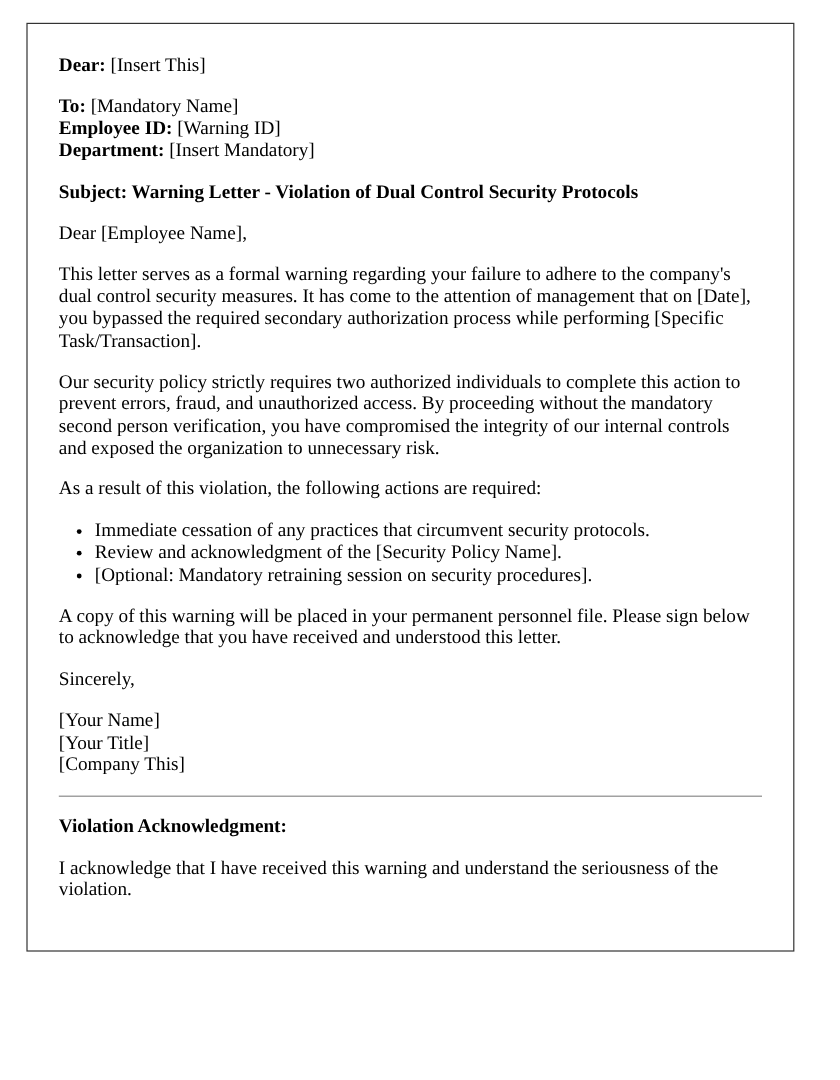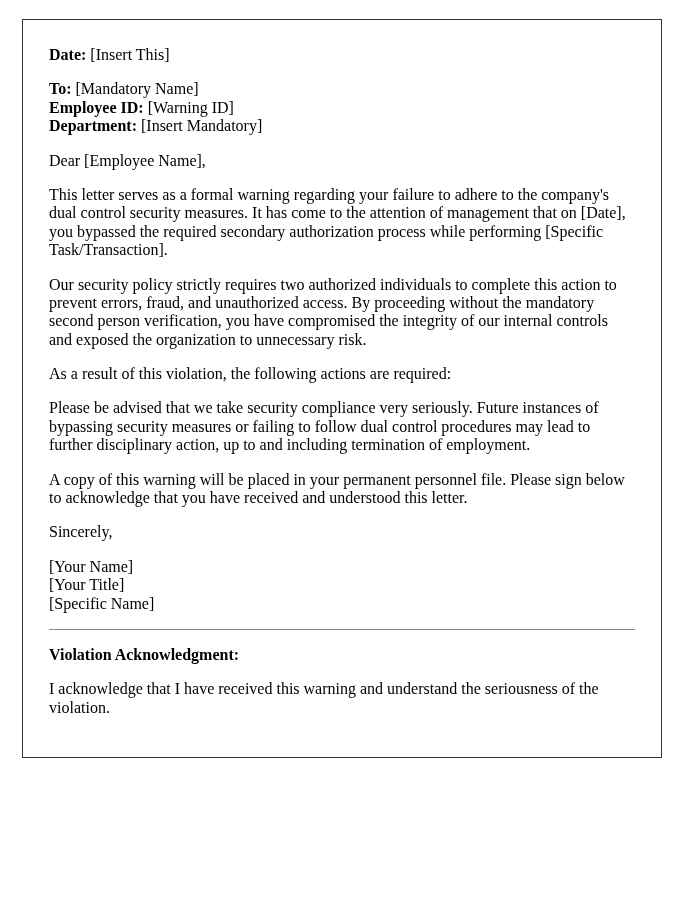--- a/index.html
+++ b/index.html
@@ -41,45 +41,50 @@
     border-top: 1px solid #8a8a8a;
     margin: 8px 0;
   }
 </style>
 </head>
 <body>
 
 <div class="clip-viewport">
   <div class="page">
 
-    <p><span class="bold">Date:</span> <span>[Insert This]</span></p>
+    <p><span class="bold">Dear:</span> <span>[Insert This]</span></p>
 
     <p><span class="bold">To:</span> <span>[Mandatory Name]</span><br>
     <span class="bold">Employee ID:</span> <span>[Warning ID]</span><br>
     <span class="bold">Department:</span> <span>[Insert Mandatory]</span></p>
 
+    <p class="bold">Subject: Warning Letter - Violation of Dual Control Security Protocols</p>
 
     <p>Dear [Employee Name],</p>
 
     <p>This letter serves as a formal warning regarding your failure to adhere to the company's dual control security measures. It has come to the attention of management that on [Date], you bypassed the required secondary authorization process while performing [Specific Task/Transaction].</p>
 
     <p>Our security policy strictly requires two authorized individuals to complete this action to prevent errors, fraud, and unauthorized access. By proceeding without the mandatory second person verification, you have compromised the integrity of our internal controls and exposed the organization to unnecessary risk.</p>
 
     <p>As a result of this violation, the following actions are required:</p>
 
+    <ul class="actions">
+      <li>Immediate cessation of any practices that circumvent security protocols.</li>
+      <li>Review and acknowledgment of the [Security Policy Name].</li>
+      <li>[Optional: Mandatory retraining session on security procedures].</li>
+    </ul>
 
-    <p>Please be advised that we take security compliance very seriously. Future instances of bypassing security measures or failing to follow dual control procedures may lead to further disciplinary action, up to and including termination of employment.</p>
 
     <p>A copy of this warning will be placed in your permanent personnel file. Please sign below to acknowledge that you have received and understood this letter.</p>
 
     <p>Sincerely,</p>
 
     <p><span>[Your Name]</span><br>
     <span>[Your Title]</span><br>
-    <span>[Specific Name]</span></p>
+    <span>[Company This]</span></p>
 
     <hr class="separator">
 
     <p class="bold">Violation Acknowledgment:</p>
 
     <p>I acknowledge that I have received this warning and understand the seriousness of the violation.</p>
 
   </div>
 </div>
 

